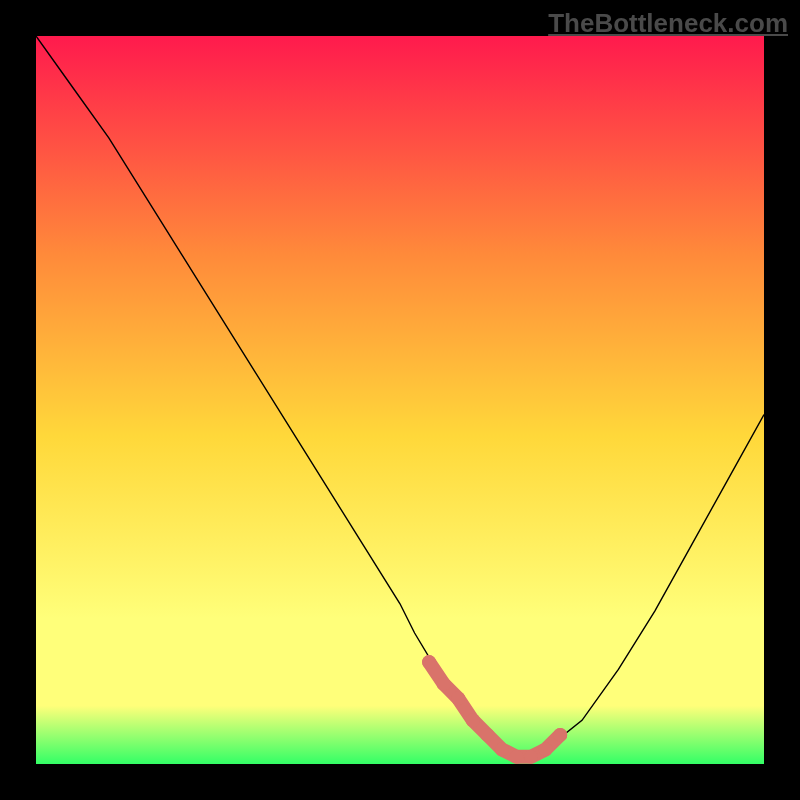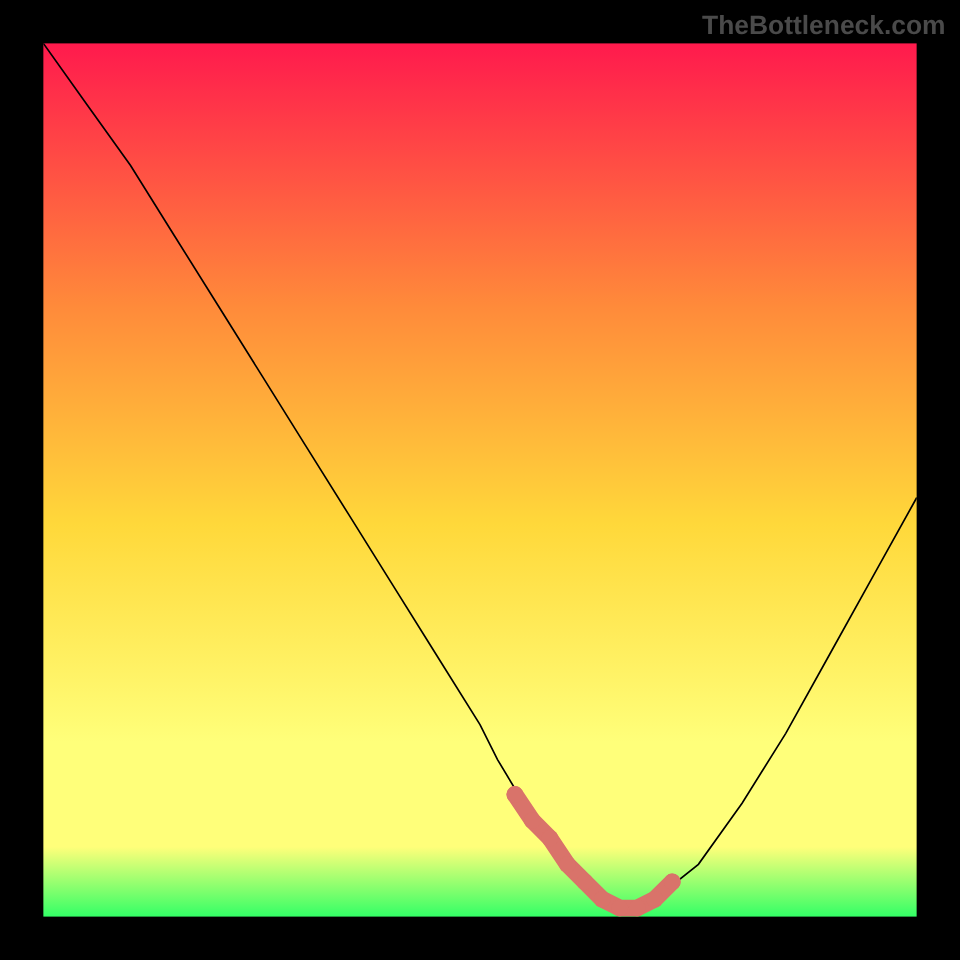--- a/index.html
+++ b/index.html
@@ -9,23 +9,24 @@
     height: 800px;
     background: #000;
     position: relative;
     font-family: Arial, sans-serif;
   }
   .watermark {
     position: absolute;
     top: 8px;
     right: 12px;
     color: #4a4a4a;
-    font-size: 22px;
+    font-size: 26px;
     font-weight: bold;
     z-index: 10;
+    text-decoration: underline;
   }
   .plot-frame {
     position: absolute;
     left: 36px;
     top: 36px;
     width: 728px;
     height: 728px;
     background: #000;
   }
   .plot-svg {

